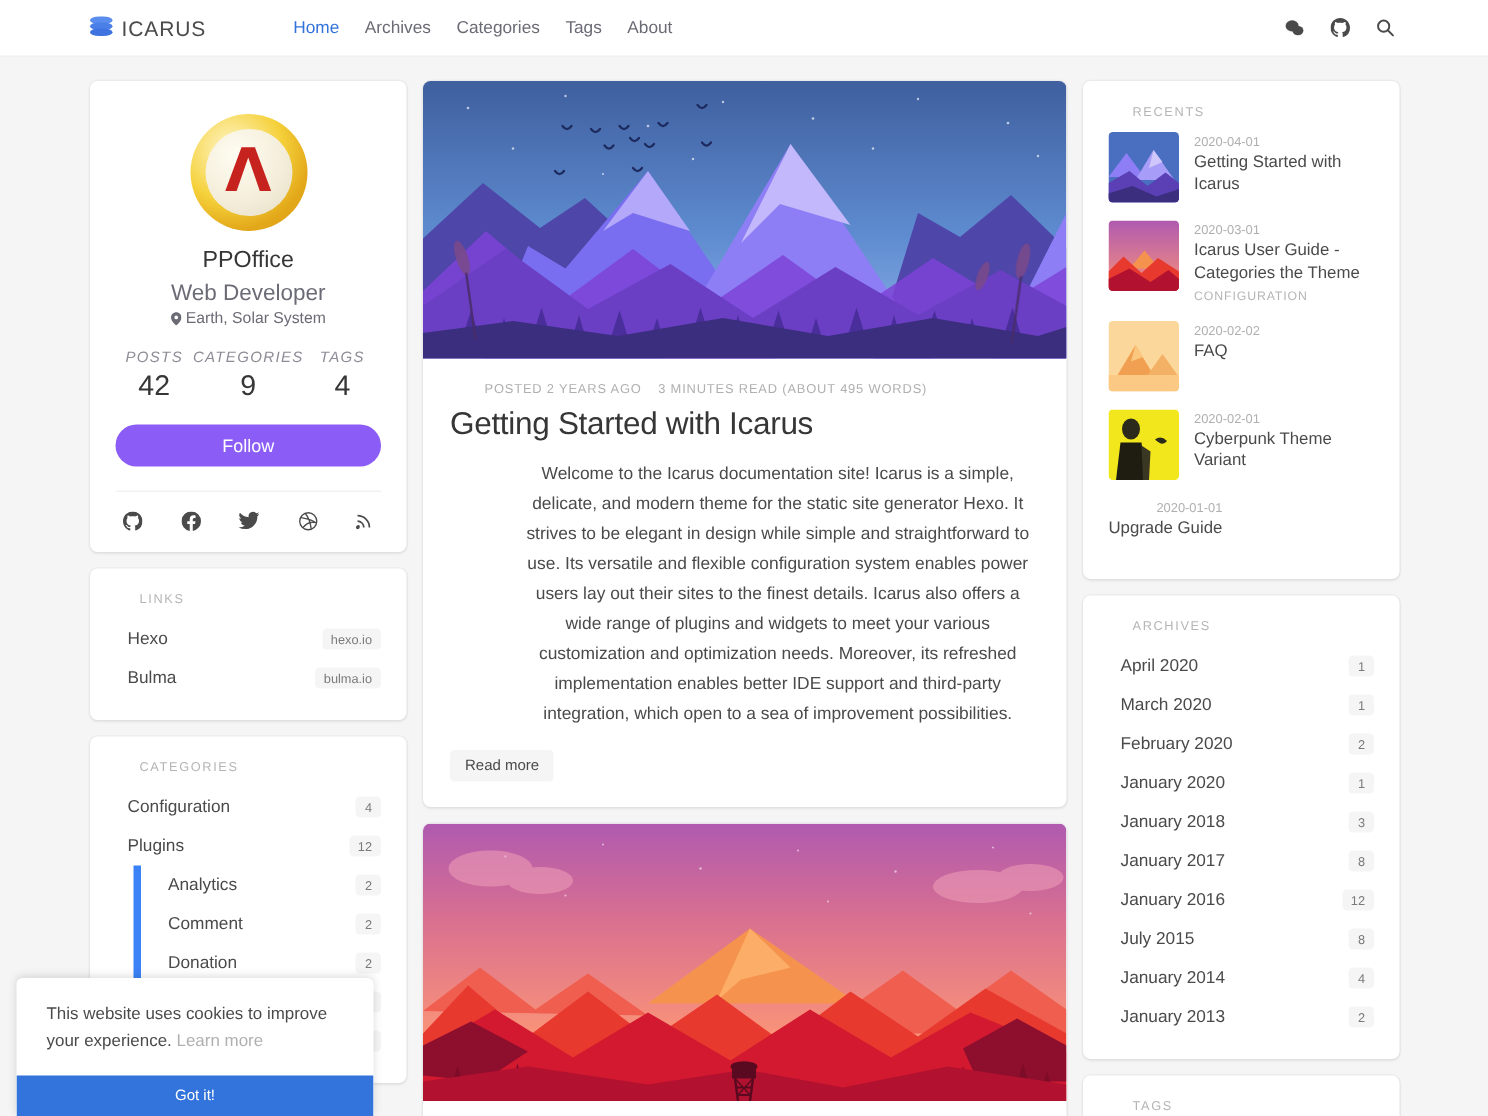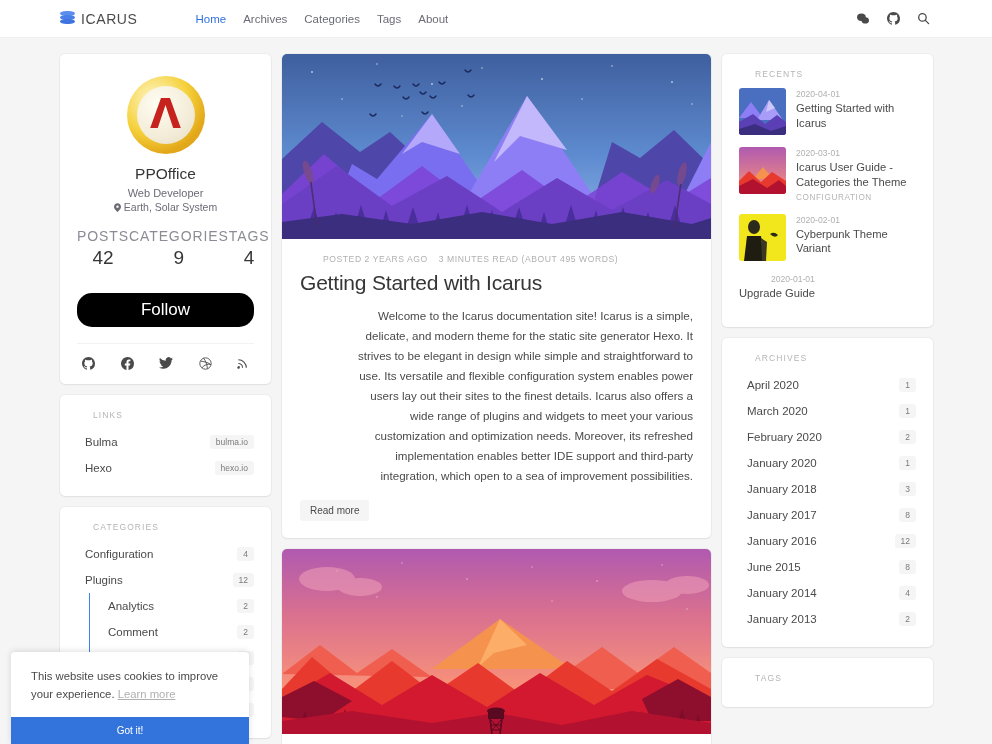--- a/index.html
+++ b/index.html
@@ -70,67 +70,67 @@
   }
   .avatar-inner {
     width: 58px; height: 58px; border-radius: 50%;
     background: radial-gradient(circle at 36% 30%, #fffdf2 0%, #f3ecd8 60%, #e4dcc4 100%);
     display: flex; align-items: center; justify-content: center;
     font-size: 40px; line-height: 1; color: #c7231e;
     font-family: "DejaVu Sans", sans-serif; font-weight: 700;
     padding-bottom: 3px;
   }
   .prof-name { font-size: 15.5px; color: #363636; margin-top: 11px; font-weight: 400; }
-  .prof-job  { font-size: 11px; color: #6b6b76; margin-top: 4px; }
+  .prof-job  { font-size: 15px; color: #6b6b76; margin-top: 4px; }
   .prof-loc  { font-size: 10.5px; color: #6b6b76; margin-top: 2px; display: flex; align-items: center; justify-content: center; gap: 3px; }
 
   .stats { display: flex; margin-top: 15px; }
   .stat { flex: 1; text-align: center; }
-  .stat-label { font-size: 14px; letter-spacing: .9px; color: #8c8c96; text-transform: uppercase; }
+  .stat-label { font-size: 10px; letter-spacing: .9px; color: #8c8c96; text-transform: uppercase; font-style: italic; }
   .stat-value { font-size: 19px; color: #363636; margin-top: 3px; font-weight: 400; }
 
   .follow-btn {
-    display: block; width: 100%; margin-top: 24px;
-    background: #000000; color: #fff; border: none; border-radius: 15px;
-    padding: 7px 0; font-size: 17px; cursor: pointer;
+    display: block; width: 100%; margin-top: 14px;
+    background: #8b5cf6; color: #fff; border: none; border-radius: 15px;
+    padding: 7px 0; font-size: 12px; cursor: pointer;
     font-family: "Liberation Sans", sans-serif;
   }
   .socials {
     display: flex; justify-content: space-between; align-items: center;
     margin-top: 16px; padding: 12px 5px 0 5px; border-top: 1px solid #f2f2f2;
   }
   .social-ic { color: #4a4a4a; cursor: pointer; display: flex; }
 
   
   .row-item {
     display: flex; align-items: center; justify-content: space-between;
     padding: 6px 0 6px 8px; cursor: pointer;
   }
   .row-label { font-size: 11.5px; color: #4a4a4a; }
   .row-tag {
     font-size: 8.5px; color: #7a7a7a; background: #f5f5f5;
     border-radius: 3px; padding: 2px 6px;
   }
-  .subcat { margin-left: 12px; border-left: 1px solid #3b82f6; padding-left: 10px; text-align: right; }
+  .subcat { margin-left: 12px; border-left: 5px solid #3b82f6; padding-left: 10px; text-align: right; }
 
   
   .hero { width: 100%; height: 185px; display: block; }
   .article-body { padding: 15px 18px 17px; }
   .meta {
     font-size: 8.6px; letter-spacing: .55px; color: #b0b0b0;
     text-transform: uppercase; display: flex; gap: 11px; flex-wrap: wrap; padding-left: 23px;
   }
   .meta .cat { color: #b0b0b0; }
   .art-title {
     font-size: 21px; color: #363636; font-weight: 400;
     margin-top: 7px; letter-spacing: -.2px;
   }
   .art-text {
     font-size: 11.6px; line-height: 1.72; color: #4a4a4a; margin-top: 11px;
-    text-align: right;
+    text-align: center;
     margin-left: 44px;
   }
   .readmore {
     display: inline-block; margin-top: 15px;
     background: #f5f5f5; color: #4a4a4a; border: none; border-radius: 3px;
     padding: 5px 10px; font-size: 10px; cursor: pointer;
     font-family: "Liberation Sans", sans-serif;
   }
 
   
@@ -147,21 +147,21 @@
   
   .cookie {
     position: absolute; left: 11px; bottom: 0; width: 238px;
     background: #fff; border-radius: 4px 4px 0 0;
     box-shadow: 0 -1px 6px rgba(0,0,0,.13);
     z-index: 40; overflow: hidden;
   }
   .cookie-text {
     padding: 16px 20px 14px; font-size: 11.3px; color: #4a4a4a; line-height: 1.55;
   }
-  .cookie-link { color: #b0b0b0; text-decoration: underline; cursor: pointer; }
+  .cookie-link { color: #b0b0b0; cursor: pointer; }
   .cookie-btn {
     display: block; width: 100%; background: #3273dc; color: #fff;
     border: none; padding: 8px 0; font-size: 10px; cursor: pointer;
     font-family: "Liberation Sans", sans-serif;
   }
 </style>
 </head>
 <body>
 
 <div class="navbar">
@@ -265,26 +265,26 @@
                 <path d="M1.8 8.6a5.6 5.6 0 0 1 5.6 5.6M1.8 3.6a10.6 10.6 0 0 1 10.6 10.6"></path>
               </svg>
           </span>
         </div>
       </div>
     </div>
 
     <div class="card card-pad">
       <div class="widget-title">LINKS</div>
       <div class="row-item">
+        <span class="row-label">Hexo</span>
+        <span class="row-tag">hexo.io</span>
+      </div>
+      <div class="row-item">
         <span class="row-label">Bulma</span>
         <span class="row-tag">bulma.io</span>
-      </div>
-      <div class="row-item">
-        <span class="row-label">Hexo</span>
-        <span class="row-tag">hexo.io</span>
       </div>
     </div>
 
     <div class="card card-pad">
       <div class="widget-title">CATEGORIES</div>
       <div class="row-item">
         <span class="row-label">Configuration</span>
         <span class="row-tag">4</span>
       </div>
       <div class="row-item">
@@ -500,20 +500,33 @@
           <path d="M0 34 L10 24 L22 35 L33 25 L47 34 L47 47 L0 47 Z" fill="#e8392f"></path>
           <path d="M0 39 L14 32 L28 41 L40 33 L47 39 L47 47 L0 47 Z" fill="#b31130"></path>
         </svg>
         <div class="recent-info">
           <div class="recent-date">2020-03-01</div>
           <div class="recent-title">Icarus User Guide - Categories the Theme</div>
           <div class="recent-cat">CONFIGURATION</div>
         </div>
       </div>
 
+      <div class="recent">
+        <svg class="thumb" viewBox="0 0 47 47">
+          <rect width="47" height="47" fill="#fcd79b"></rect>
+          <path d="M6 36 L18 16 L30 36 Z" fill="#f0a050"></path>
+          <path d="M18 16 L23 24 L15 27 Z" fill="#fbc77f"></path>
+          <path d="M26 36 L36 22 L46 36 Z" fill="#f3b166"></path>
+          <path d="M0 36 L47 36 L47 47 L0 47 Z" fill="#fbc983"></path>
+        </svg>
+        <div class="recent-info">
+          <div class="recent-date">2020-02-02</div>
+          <div class="recent-title">FAQ</div>
+        </div>
+      </div>
 
       <div class="recent">
         <svg class="thumb" viewBox="0 0 47 47">
           <rect width="47" height="47" fill="#f2e71d"></rect>
           <ellipse cx="15" cy="13" rx="6" ry="7" fill="#2c2a1a"></ellipse>
           <path d="M8 22 L22 22 L25 47 L5 47 Z" fill="#1f1d12"></path>
           <path d="M22 24 L28 28 L27 47 L23 47 Z" fill="#3a3722"></path>
           <path d="M31 20 q4 -3 8 1 q-3 4 -8 -1z" fill="#2c2a1a"></path>
         </svg>
         <div class="recent-info">
@@ -554,21 +567,21 @@
       </div>
       <div class="row-item">
         <span class="row-label">January 2017</span>
         <span class="row-tag">8</span>
       </div>
       <div class="row-item">
         <span class="row-label">January 2016</span>
         <span class="row-tag">12</span>
       </div>
       <div class="row-item">
-        <span class="row-label">June 2015</span>
+        <span class="row-label">July 2015</span>
         <span class="row-tag">8</span>
       </div>
       <div class="row-item">
         <span class="row-label">January 2014</span>
         <span class="row-tag">4</span>
       </div>
       <div class="row-item">
         <span class="row-label">January 2013</span>
         <span class="row-tag">2</span>
       </div>

